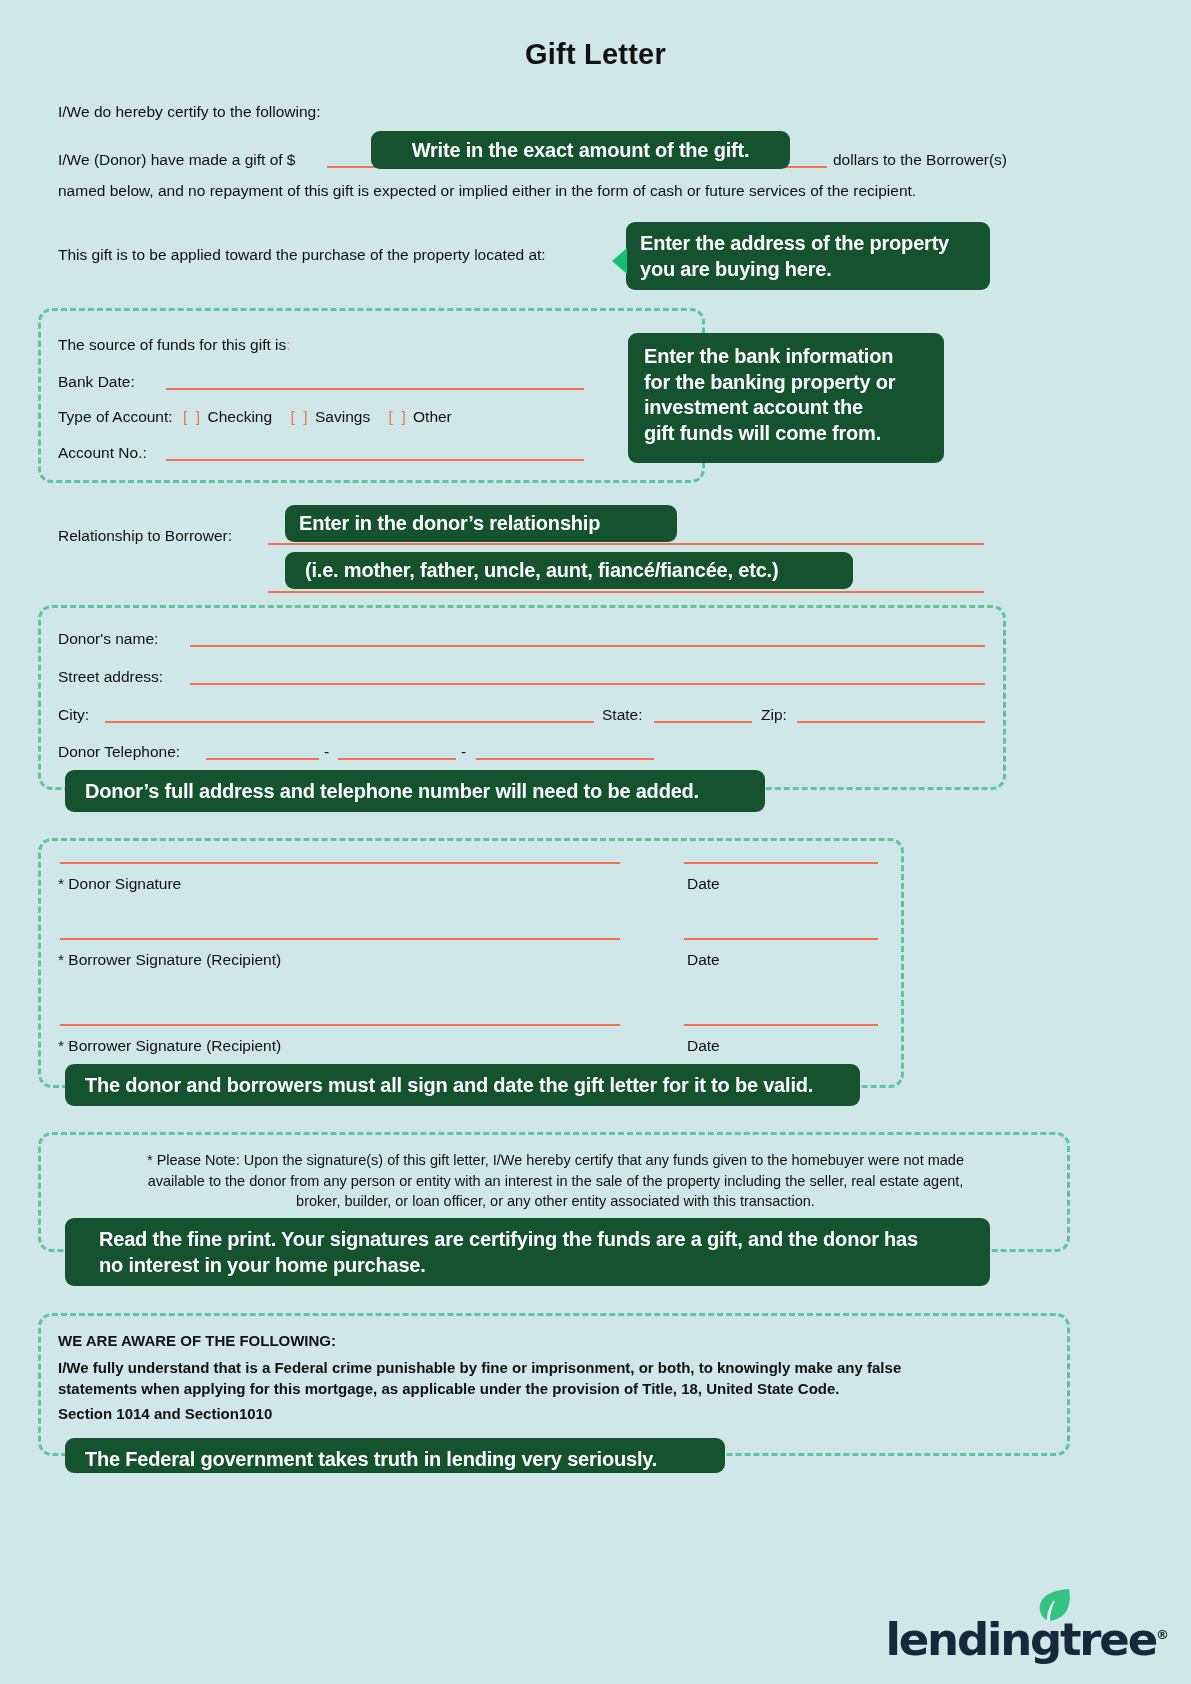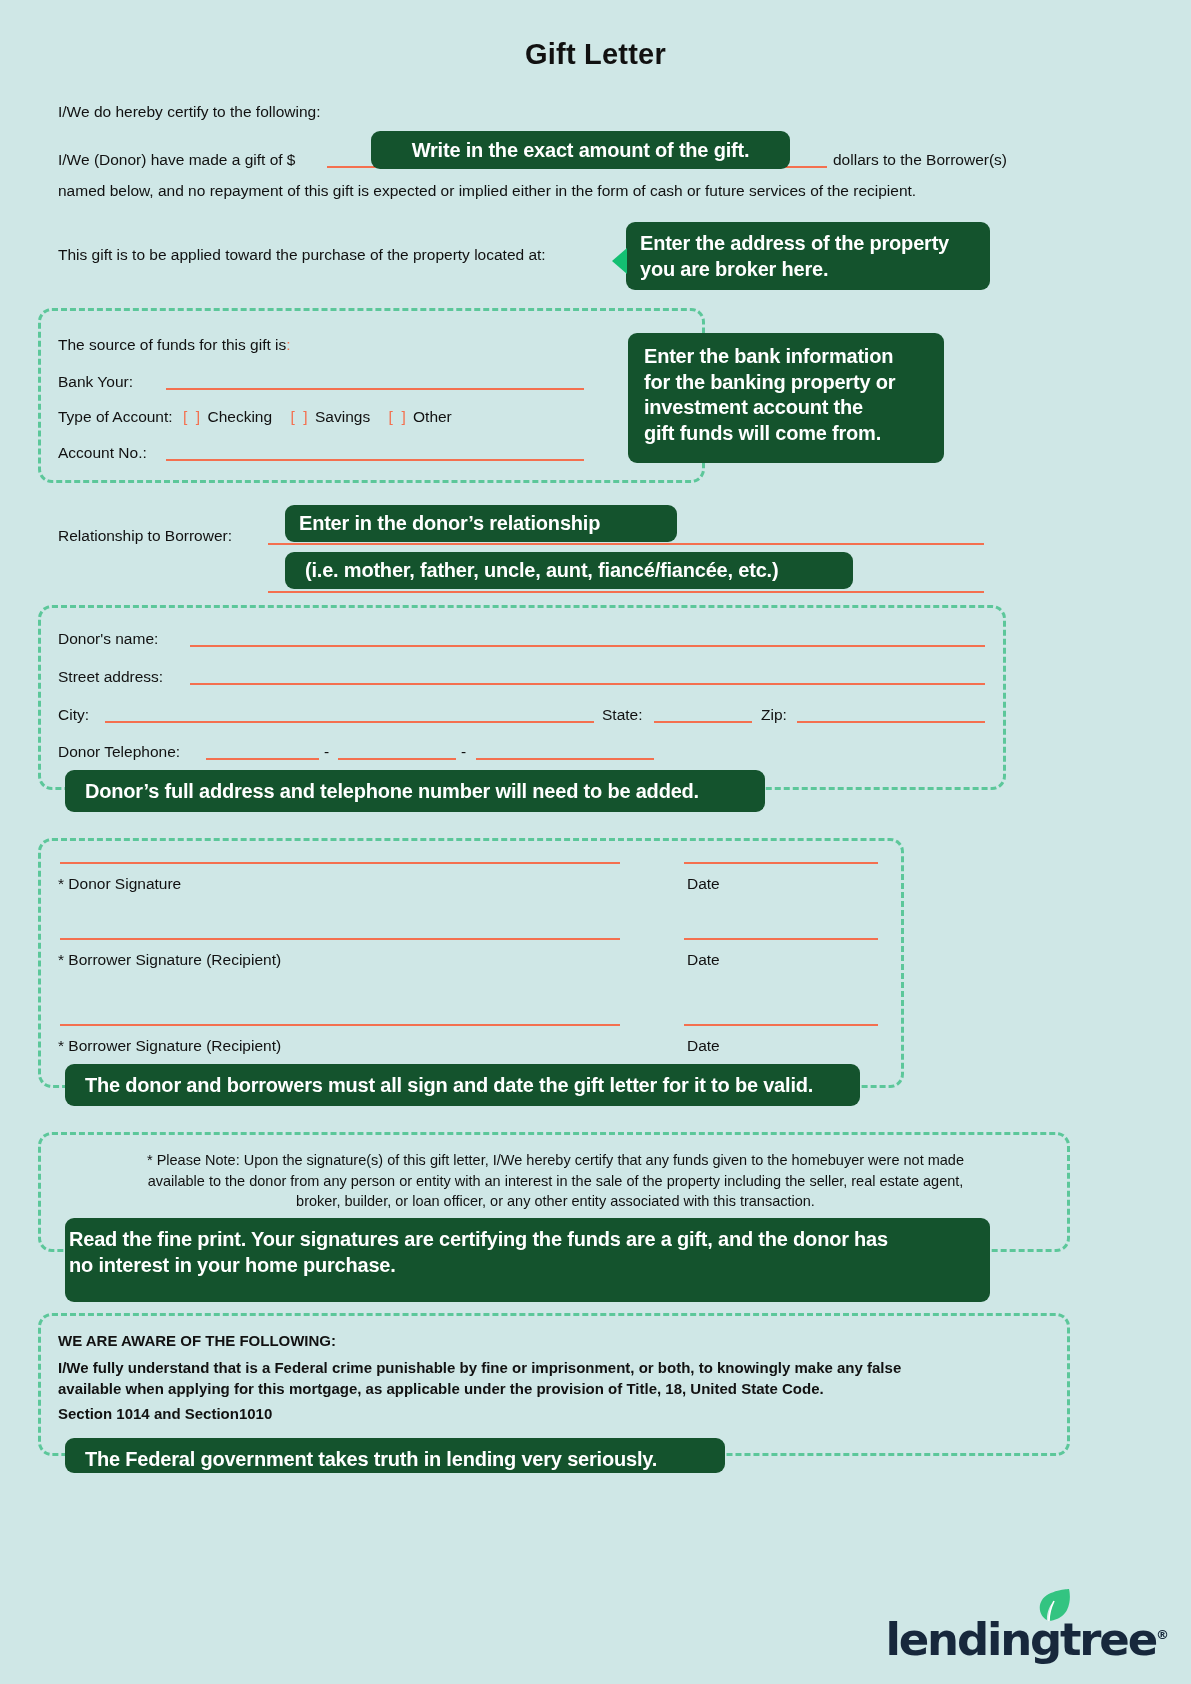--- a/index.html
+++ b/index.html
@@ -95,30 +95,30 @@
 
   <div class="callout" style="left:371px;top:131px;width:419px;height:38px;text-align:center;padding:7px 10px;">
     <span>Write in the exact amount of the gift.</span>
   </div>
 
   <div class="abs body-text" style="left:58px;top:243px;">This gift is to be applied toward the purchase of the property located at:</div>
 
   <div class="callout" style="left:626px;top:222px;width:364px;height:68px;padding:9px 14px;">
     <span class="tip"></span>
     <div>Enter the address of the property</div>
-    <div>you are broker here.</div>
+    <div>you are buying here.</div>
   </div>
 
   <div class="dashbox" style="left:38px;top:308px;width:667px;height:175px;"></div>
 
   <div class="abs body-text" style="left:58px;top:333px;">
     <span>The source of funds for this gift is</span><span class="coral">:</span>
   </div>
 
-  <div class="abs body-text" style="left:58px;top:370px;">Bank Your:</div>
+  <div class="abs body-text" style="left:58px;top:370px;">Bank Date:</div>
   <div class="rule" style="left:166px;top:388px;width:418px;"></div>
 
   <div class="abs body-text" style="left:58px;top:405px;">
     <span>Type of Account:</span>
     <span class="coral" style="margin-left:6px;"><span>[</span>&nbsp;&nbsp;<span>]</span></span>
     <span style="margin-left:3px;">Checking</span>
     <span class="coral" style="margin-left:14px;"><span>[</span>&nbsp;&nbsp;<span>]</span></span>
     <span style="margin-left:3px;">Savings</span>
     <span class="coral" style="margin-left:14px;"><span>[</span>&nbsp;&nbsp;<span>]</span></span>
     <span style="margin-left:3px;">Other</span>
@@ -193,31 +193,31 @@
   </div>
 
   <div class="dashbox" style="left:38px;top:1132px;width:1032px;height:120px;"></div>
 
   <div class="abs" style="left:58px;top:1150px;width:995px;font-size:14.5px;line-height:1.42;text-align:center;">
     <div>* Please Note:  Upon the signature(s) of this gift letter, I/We hereby certify that any funds given to the homebuyer were not made</div>
     <div>available to the donor from any person or entity with an interest in the sale of the property including the seller, real estate agent,</div>
     <div>broker, builder, or loan officer, or any other entity associated with this transaction.</div>
   </div>
 
-  <div class="callout" style="left:65px;top:1218px;width:925px;height:84px;padding:9px 4px;">
+  <div class="callout" style="left:65px;top:1218px;width:925px;height:68px;padding:9px 34px;">
     <div>Read the fine print. Your signatures are certifying the funds are a gift, and the donor has</div>
     <div>no interest in your home purchase.</div>
   </div>
 
   <div class="dashbox" style="left:38px;top:1313px;width:1032px;height:143px;"></div>
 
   <div class="abs" style="left:58px;top:1332px;font-size:15px;font-weight:bold;">WE ARE AWARE OF THE FOLLOWING:</div>
   <div class="abs" style="left:58px;top:1357px;width:995px;font-size:15px;font-weight:bold;line-height:1.42;">
     <div>I/We fully understand that is a Federal crime punishable by fine or imprisonment, or both, to knowingly make any false</div>
-    <div>available when applying for this mortgage, as applicable under the provision of Title, 18, United State Code.</div>
+    <div>statements when applying for this mortgage, as applicable under the provision of Title, 18, United State Code.</div>
   </div>
   <div class="abs" style="left:58px;top:1405px;font-size:15px;font-weight:bold;">Section 1014 and Section1010</div>
 
   <div class="callout" style="left:65px;top:1432px;width:660px;height:35px;padding:9px 20px;margin-top:6px;">
     <span>The Federal government takes truth in lending very seriously.</span>
   </div>
 
   <div class="logo">
     <div class="logo-word">
       <svg class="leaf" viewBox="0 0 34 38">

